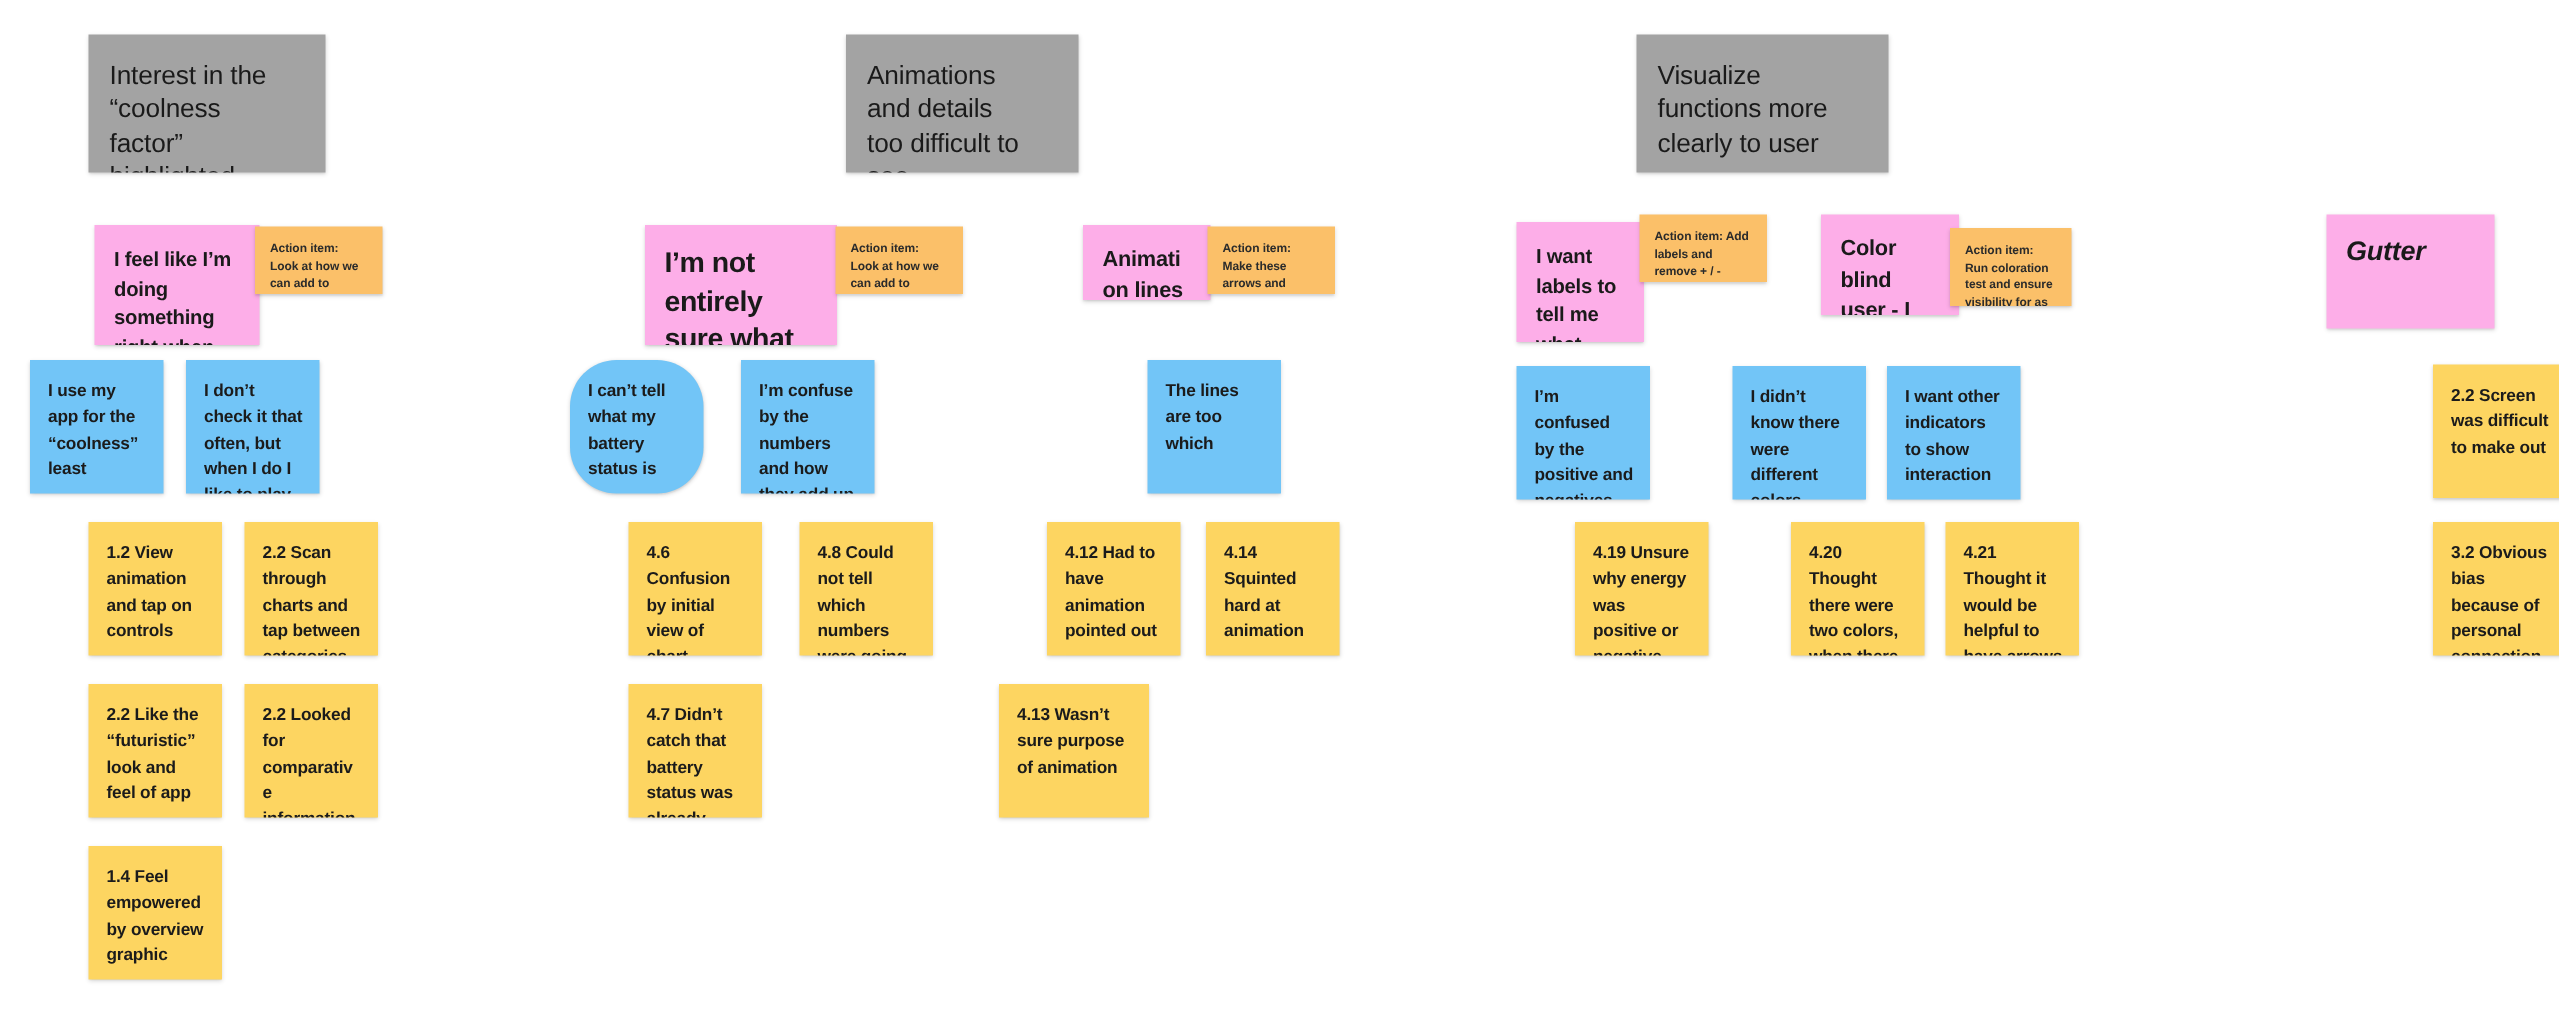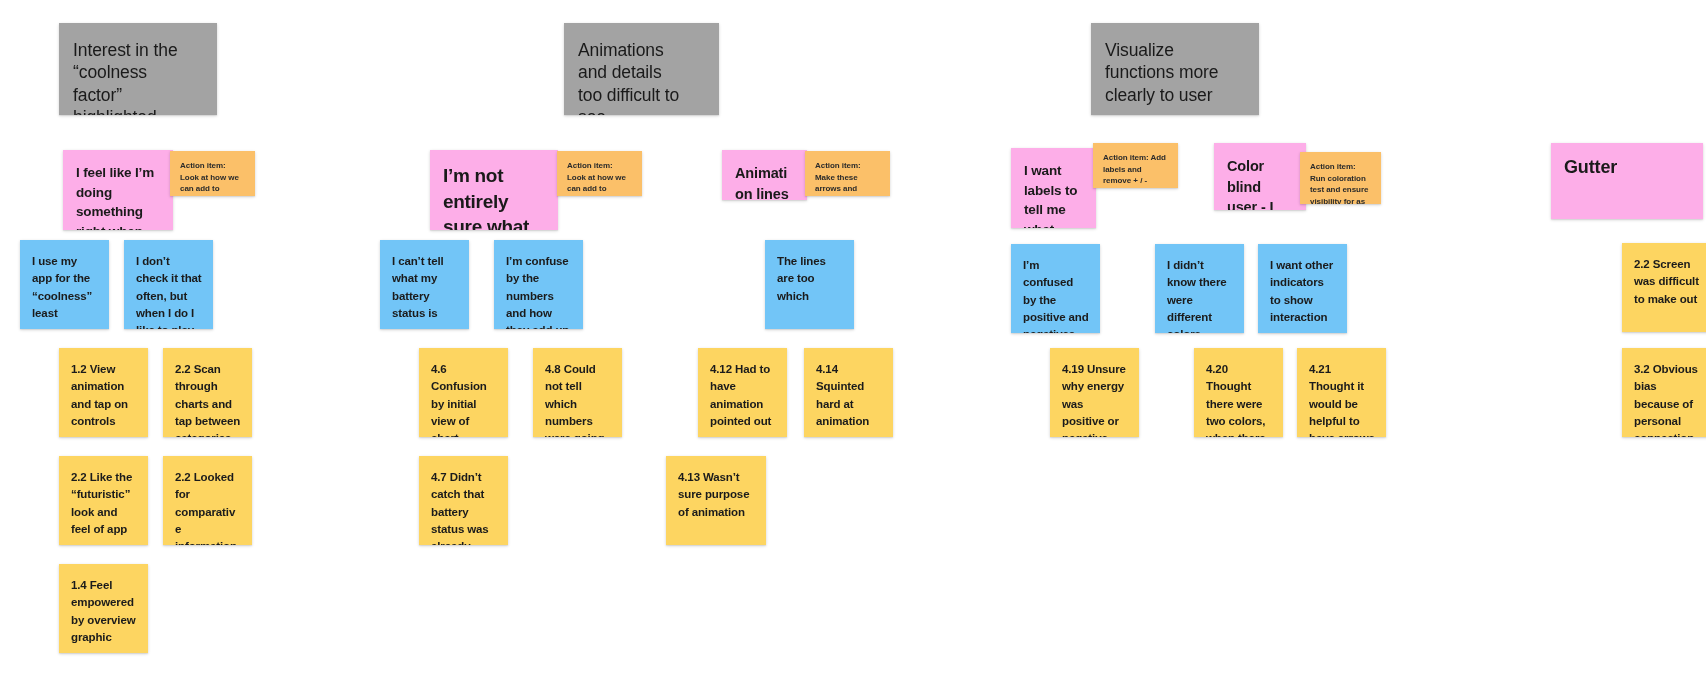--- a/index.html
+++ b/index.html
@@ -155,32 +155,32 @@
     <span class="txt">Action item: Add labels and remove + / - indicators as they are confusing</span>
   </div>
 
   <div class="note note-insight med" style="left:1214px; top:143px; width:92px; height:67px;">
     <span class="txt">Color blind user - I could not tell there were different shades</span>
   </div>
   <div class="note note-action" style="left:1300px; top:152px; width:81px; height:52px;">
     <span class="txt">Action item: Run coloration test and ensure visibility for as many users as possible by adjusting colors</span>
   </div>
 
-  <div class="note note-insight title" style="left:1551px; top:143px; width:152px; height:76px;">
+  <div class="note note-insight title" style="left:1551px; top:143px; width:112px; height:76px;font-style:italic;">
     <span class="txt">Gutter</span>
   </div>
 
   <div class="note note-quote" style="left:20px; top:240px; width:89px; height:89px;">
     <span class="txt">I use my app for the “coolness” least</span>
   </div>
   <div class="note note-quote" style="left:124px; top:240px; width:89px; height:89px;">
     <span class="txt">I don’t check it that often, but when I do I like to play with data</span>
   </div>
 
-  <div class="note note-quote" style="left:380px; top:240px; width:89px; height:89px;">
+  <div class="note note-quote" style="left:380px; top:240px; width:89px; height:89px;border-radius:31px;">
     <span class="txt">I can’t tell what my battery status is</span>
   </div>
   <div class="note note-quote" style="left:494px; top:240px; width:89px; height:89px;">
     <span class="txt">I’m confuse by the numbers and how they add up</span>
   </div>
 
   <div class="note note-quote" style="left:765px; top:240px; width:89px; height:89px;">
     <span class="txt">The lines are too which</span>
   </div>
 

